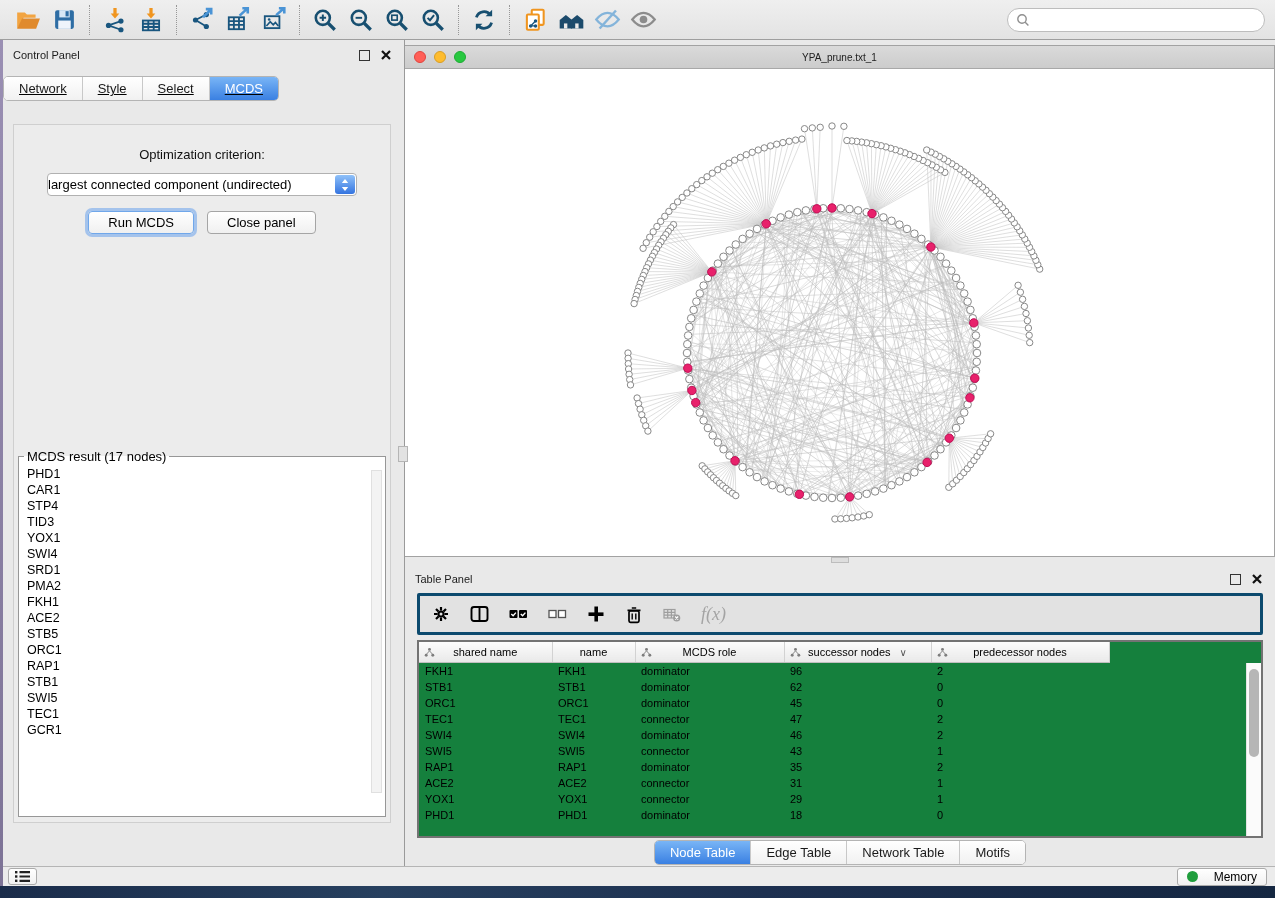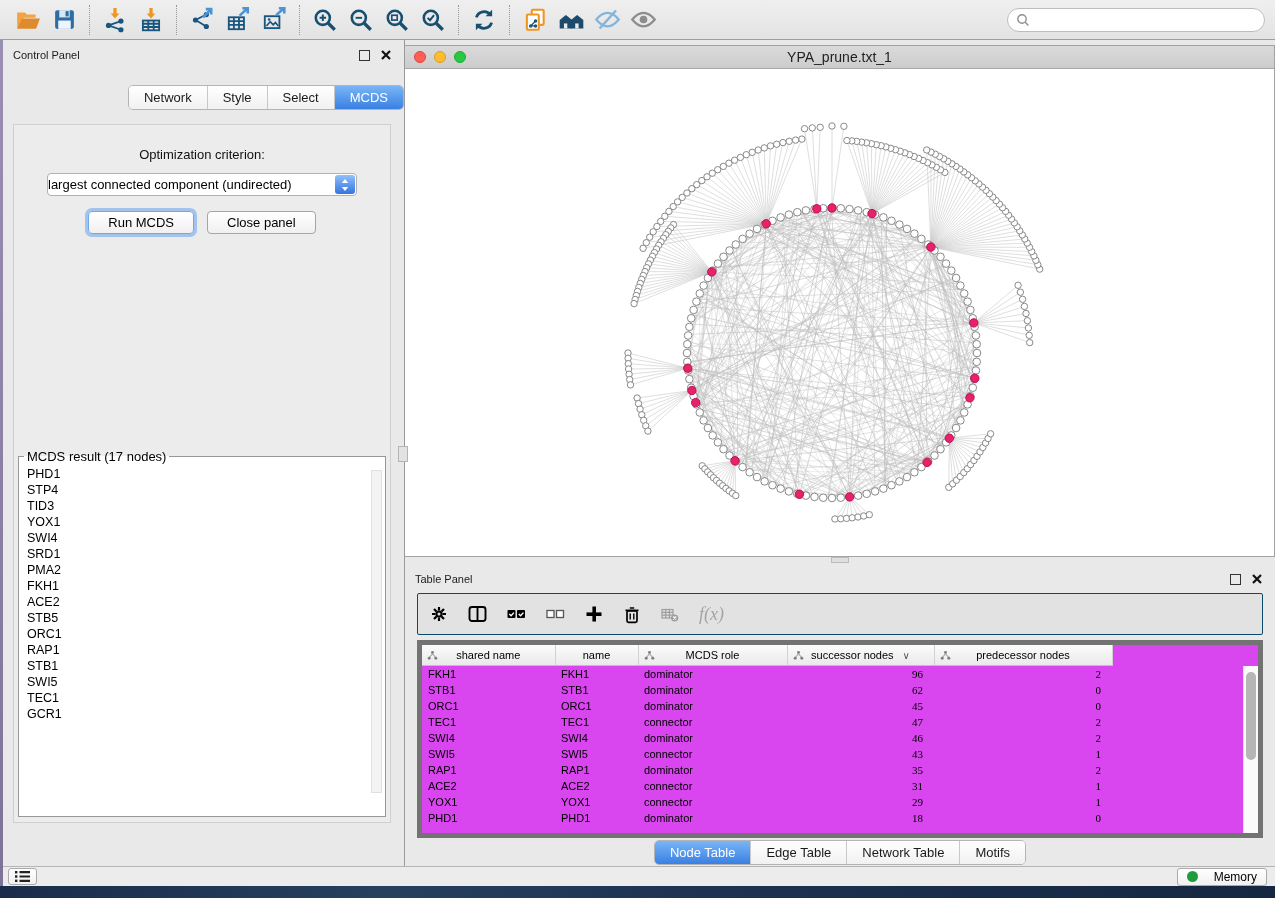--- a/index.html
+++ b/index.html
@@ -21,21 +21,21 @@
     border-radius:13px;display:flex;align-items:center;padding-left:8px;box-sizing:border-box;}
   .searchbox input{border:none;outline:none;flex:1;height:18px;font-size:12px;background:transparent;margin-left:5px;}
   
   .main{display:flex;height:826px;position:relative;}
   .control-panel{width:405px;box-sizing:border-box;border-right:1px solid #9a9a9a;
     background:#e9e9e9;position:relative;padding-left:3px;}
   .panel-head{height:26px;display:flex;align-items:center;padding:2px 10px 0 10px;font-size:11px;color:#1c1c1c;}
   .panel-head .sp{flex:1;}
   .mini-btn{width:16px;height:16px;border:none;background:transparent;display:flex;align-items:center;justify-content:center;padding:0;cursor:pointer;margin-left:6px;}
   .float-sq{width:9px;height:9px;border:1.5px solid #333;display:block;}
-  .seg-row{display:flex;justify-content:flex-end;position:relative;z-index:2;margin-top:17px;}
+  .seg-row{display:flex;justify-content:flex-start;position:relative;z-index:2;margin-top:8px;text-decoration:underline;}
   .seg{display:inline-flex;border:1px solid #b4b4b4;border-radius:5px;overflow:hidden;background:#fff;}
   .seg-tab{padding:4px 15px;font-size:13px;color:#1a1a1a;background:linear-gradient(#ffffff,#f1f1f1);
     border-left:1px solid #c8c8c8;cursor:pointer;white-space:nowrap;}
   .seg-tab:first-child{border-left:none;}
   .seg-tab.active{background:linear-gradient(#79b5f6,#3a80e2);color:#fff;}
   .cp-body{position:absolute;left:13px;right:13px;top:84px;bottom:43px;
     background:#ececec;border:1px solid #cfcfcf;box-sizing:border-box;display:flex;flex-direction:column;}
   .opt-label{text-align:center;margin-top:22px;font-size:13px;color:#111;}
   .dropdown{margin:11px auto 0;width:310px;height:23px;background:#fff;border:1px solid #b1b1b1;
     border-radius:4px;display:flex;align-items:center;font-size:13px;position:relative;box-sizing:border-box;cursor:pointer;}
@@ -50,43 +50,43 @@
   .result-box legend{font-size:13px;padding:0 3px;margin-left:-3px;}
   .mcds-list{font-size:12.5px;line-height:16px;color:#000;overflow:hidden;height:330px;}
   .list-track{position:absolute;right:3px;top:6px;bottom:5px;width:9px;background:#f3f3f3;border:1px solid #e0e0e0;}
   
   .right-col{flex:1;display:flex;flex-direction:column;position:relative;}
   .net-window{margin-top:5px;height:512px;display:flex;flex-direction:column;border:1px solid #a2a2a2;border-left:none;box-sizing:border-box;}
   .net-titlebar{height:22px;background:linear-gradient(#dadada,#cccccc);border-bottom:1px solid #a8a8a8;
     display:flex;align-items:center;position:relative;flex:none;}
   .lights{display:flex;gap:8px;margin-left:9px;}
   .light{width:12px;height:12px;border-radius:50%;box-sizing:border-box;cursor:pointer;}
-  .net-title{position:absolute;left:0;right:0;text-align:center;font-size:14px;color:#222;}
+  .net-title{position:absolute;left:0;right:0;text-align:center;font-size:10px;color:#222;}
   .net-canvas{flex:1;background:#fff;position:relative;overflow:hidden;}
   .net-canvas svg{position:absolute;left:0;top:0;}
   .h-split{height:7px;position:relative;}
   .h-split .thumb{position:absolute;left:50%;margin-left:-9px;top:0;width:18px;height:6px;
     background:#dedede;border:1px solid #bdbdbd;box-sizing:border-box;cursor:row-resize;}
   .v-split-thumb{position:absolute;left:398px;top:406px;width:10px;height:16px;background:#e2e2e2;
     border:1px solid #b5b5b5;box-sizing:border-box;z-index:8;cursor:col-resize;}
   
   .table-panel{flex:1;display:flex;flex-direction:column;}
-  .tp-toolbar{margin:1px 12px 0 12px;height:42px;background:#e2e2e2;border:1px solid #0c4a6e;border-radius:2px;
+  .tp-toolbar{margin:1px 12px 0 12px;height:42px;background:#e2e2e2;border:3px solid #0c4a6e;border-radius:2px;
     display:flex;align-items:center;padding:0 12px;gap:20px;box-sizing:border-box;}
   .tp-tool{border:none;background:transparent;padding:0;display:flex;align-items:center;cursor:pointer;}
   .fx{font-family:"Liberation Serif", serif;font-style:italic;font-size:18px;color:#a4a4a4;}
-  .tablewrap{margin:5px 12px 0 12px;flex:1;background:#d946ef;border:5px solid #737373;position:relative;overflow:hidden;}
+  .tablewrap{margin:5px 12px 0 12px;flex:1;background:#15803d;border:2px solid #737373;position:relative;overflow:hidden;}
   table.grid{border-collapse:collapse;table-layout:fixed;font-size:11px;color:#000;width:690px;}
   table.grid th{height:20px;background:linear-gradient(#fcfcfc,#e9e9e9);border-right:1px solid #d2d2d2;
     border-bottom:1px solid #bfbfbf;font-weight:normal;padding:0;position:relative;cursor:pointer;}
   .th-inner{display:flex;align-items:center;justify-content:center;gap:5px;}
   .th-icon{position:absolute;left:5px;top:5px;}
   .sort-chev{color:#555;font-size:10px;margin-left:4px;}
   table.grid td{height:16px;padding:0 8px 0 6px;white-space:nowrap;overflow:hidden;}
-  table.grid td.num{text-align:right;padding-right:11px;font-family:Liberation Serif, serif;}
+  table.grid td.num{padding-right:11px;}
   .v-scroll{position:absolute;right:0;top:21px;bottom:0;width:14px;background:#fbfbfb;border-left:1px solid #e4e4e4;}
   .v-scroll .vthumb{position:absolute;left:2px;right:2px;top:6px;height:88px;border-radius:5px;background:#b6b6b6;cursor:pointer;}
   .tp-tabs{height:28px;display:flex;justify-content:center;align-items:center;}
   
   .statusbar{height:20px;background:#ececec;border-top:1px solid #b5b5b5;display:flex;align-items:center;
     padding:0 8px;box-sizing:border-box;}
   .sb-btn{height:17px;background:linear-gradient(#ffffff,#f1f1f1);border:1px solid #ababab;border-radius:3px;
     display:flex;align-items:center;padding:0 5px;cursor:pointer;font-family:inherit;}
   .mem-btn{margin-left:auto;gap:16px;font-size:12px;padding:0 9px;height:18px;}
   .mem-dot{width:11px;height:11px;border-radius:50%;}
@@ -270,20 +270,21 @@
           </span>
         </div>
         <div class="btn-row">
           <button class="btn focused">Run MCDS</button>
           <button class="btn">Close panel</button>
         </div>
         <fieldset class="result-box">
           <legend>MCDS result (17 nodes)</legend>
           <div class="mcds-list" id="mcds-list">
               <div class="mcds-item">PHD1</div>
+              <div class="mcds-item">CAR1</div>
               <div class="mcds-item">STP4</div>
               <div class="mcds-item">TID3</div>
               <div class="mcds-item">YOX1</div>
               <div class="mcds-item">SWI4</div>
               <div class="mcds-item">SRD1</div>
               <div class="mcds-item">PMA2</div>
               <div class="mcds-item">FKH1</div>
               <div class="mcds-item">ACE2</div>
               <div class="mcds-item">STB5</div>
               <div class="mcds-item">ORC1</div>

